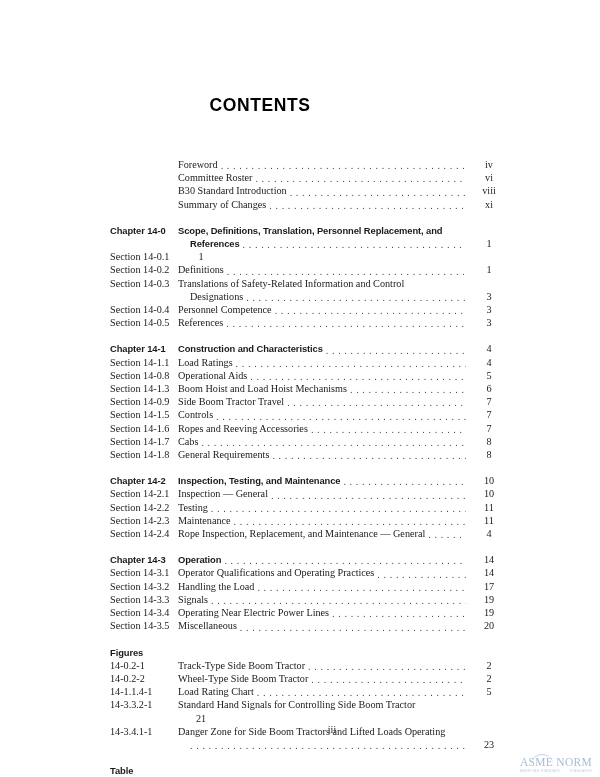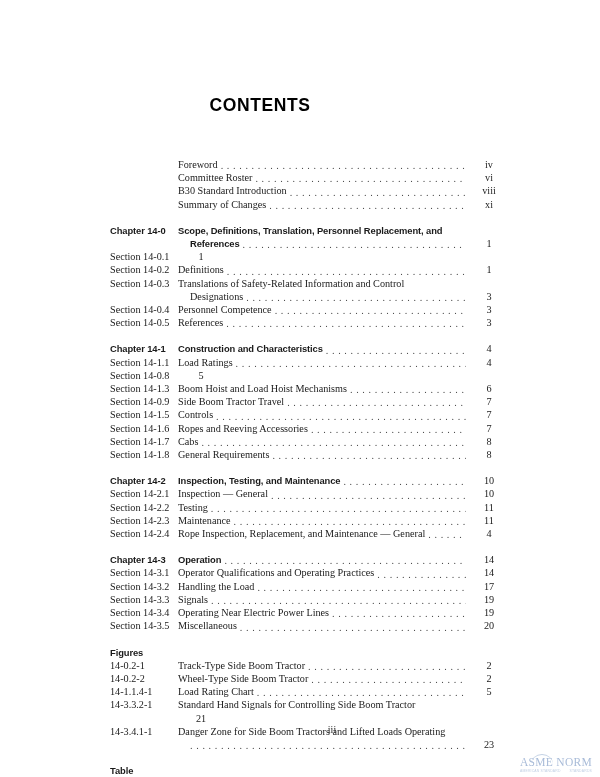--- a/index.html
+++ b/index.html
@@ -264,20 +264,24 @@
     <div class="toc-row">
       <div class="col-label">Section 14-1.1</div>
       <div class="col-title">
         <span class="title-text">Load Ratings</span>
         <span class="leader"></span>
       </div>
       <div class="col-page">4</div>
     </div>
     <div class="toc-row">
       <div class="col-label">Section 14-0.8</div>
+      <div class="col-title">
+        <span class="title-text">Operational Aids</span>
+        <span class="leader"></span>
+      </div>
       <div class="col-page">5</div>
     </div>
     <div class="toc-row">
       <div class="col-label">Section 14-1.3</div>
       <div class="col-title">
         <span class="title-text">Boom Hoist and Load Hoist Mechanisms</span>
         <span class="leader"></span>
       </div>
       <div class="col-page">6</div>
     </div>

